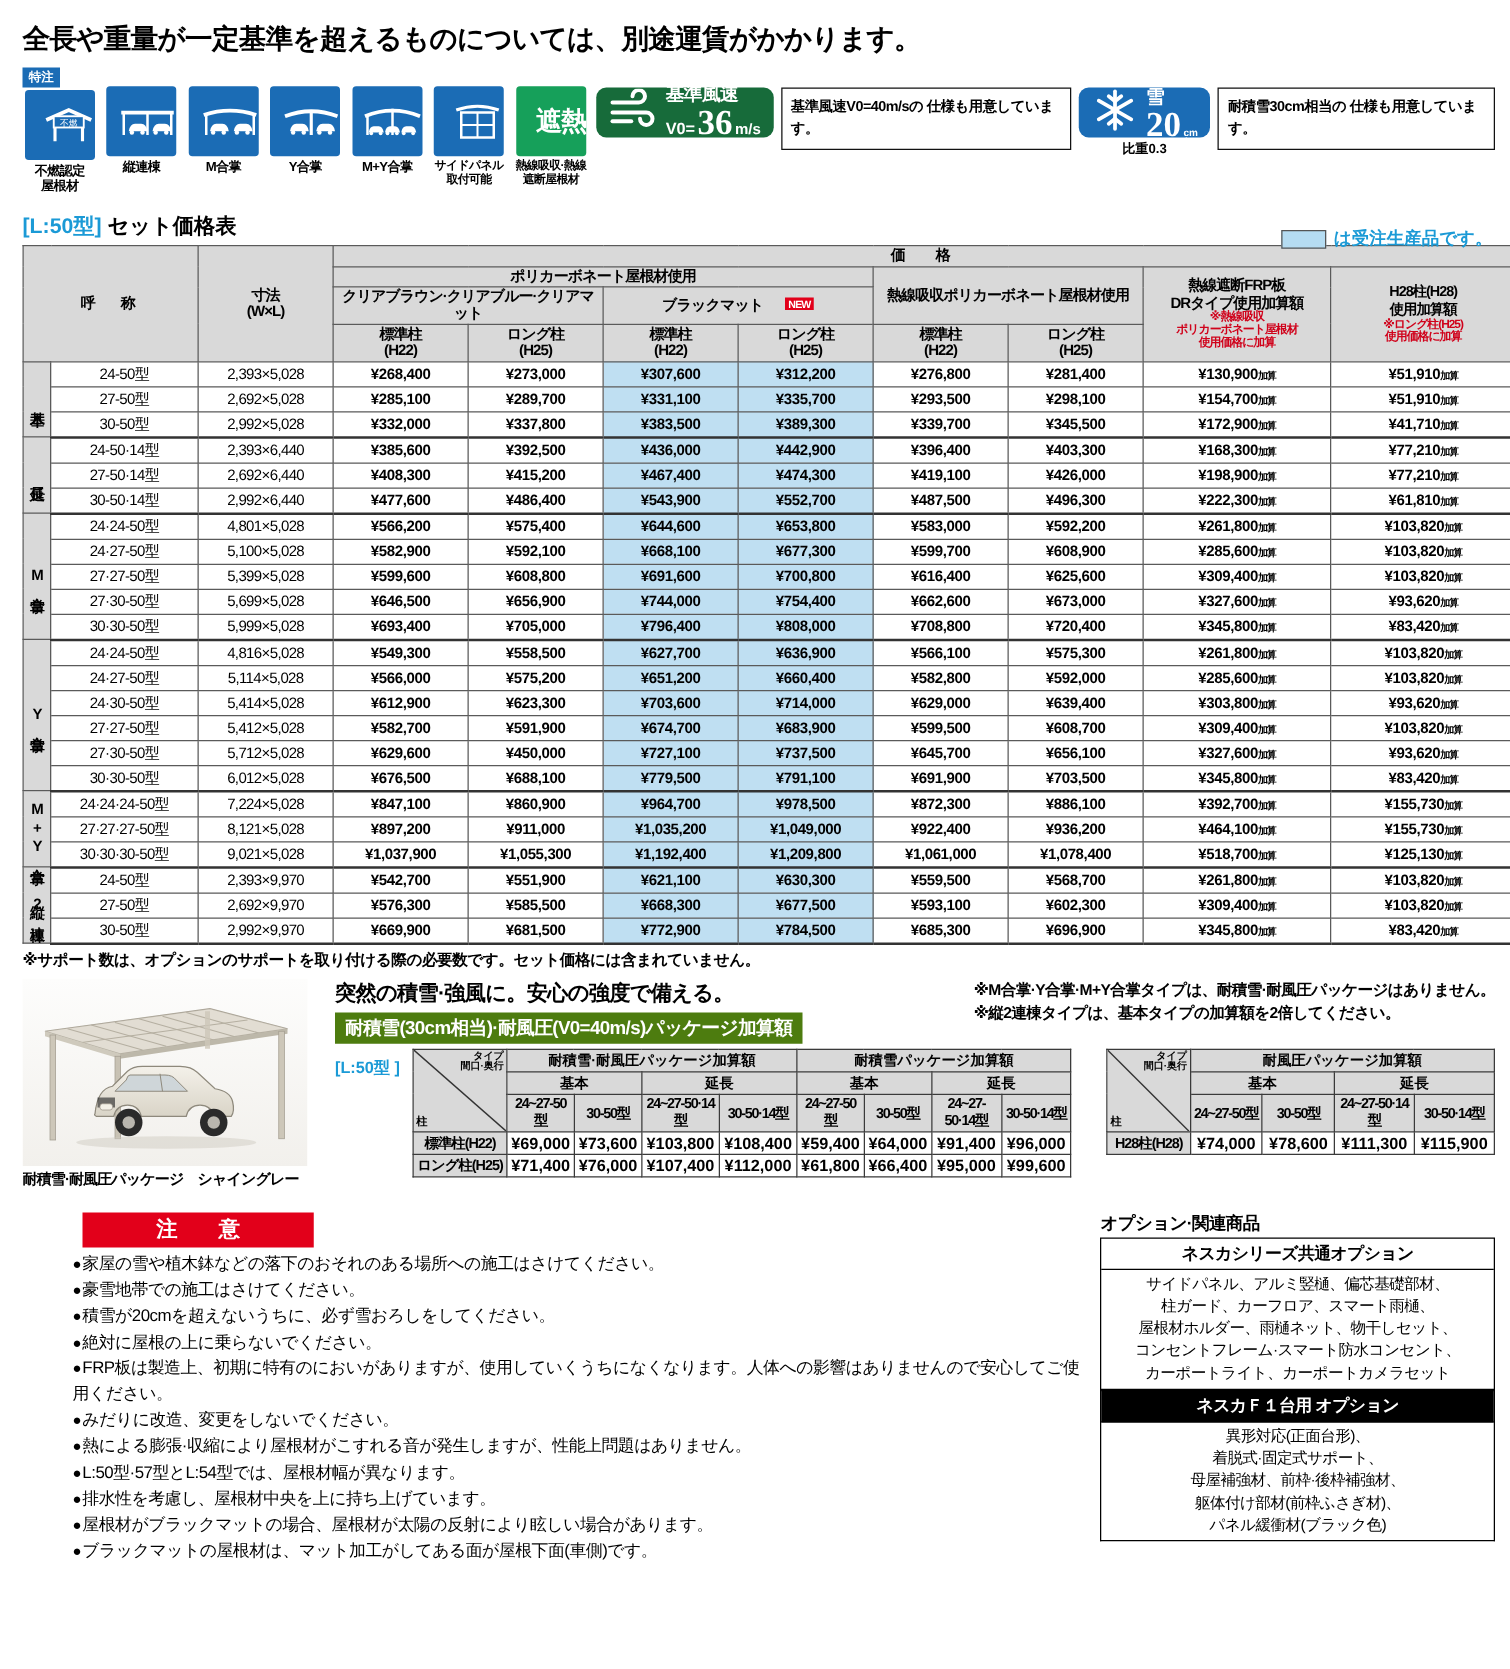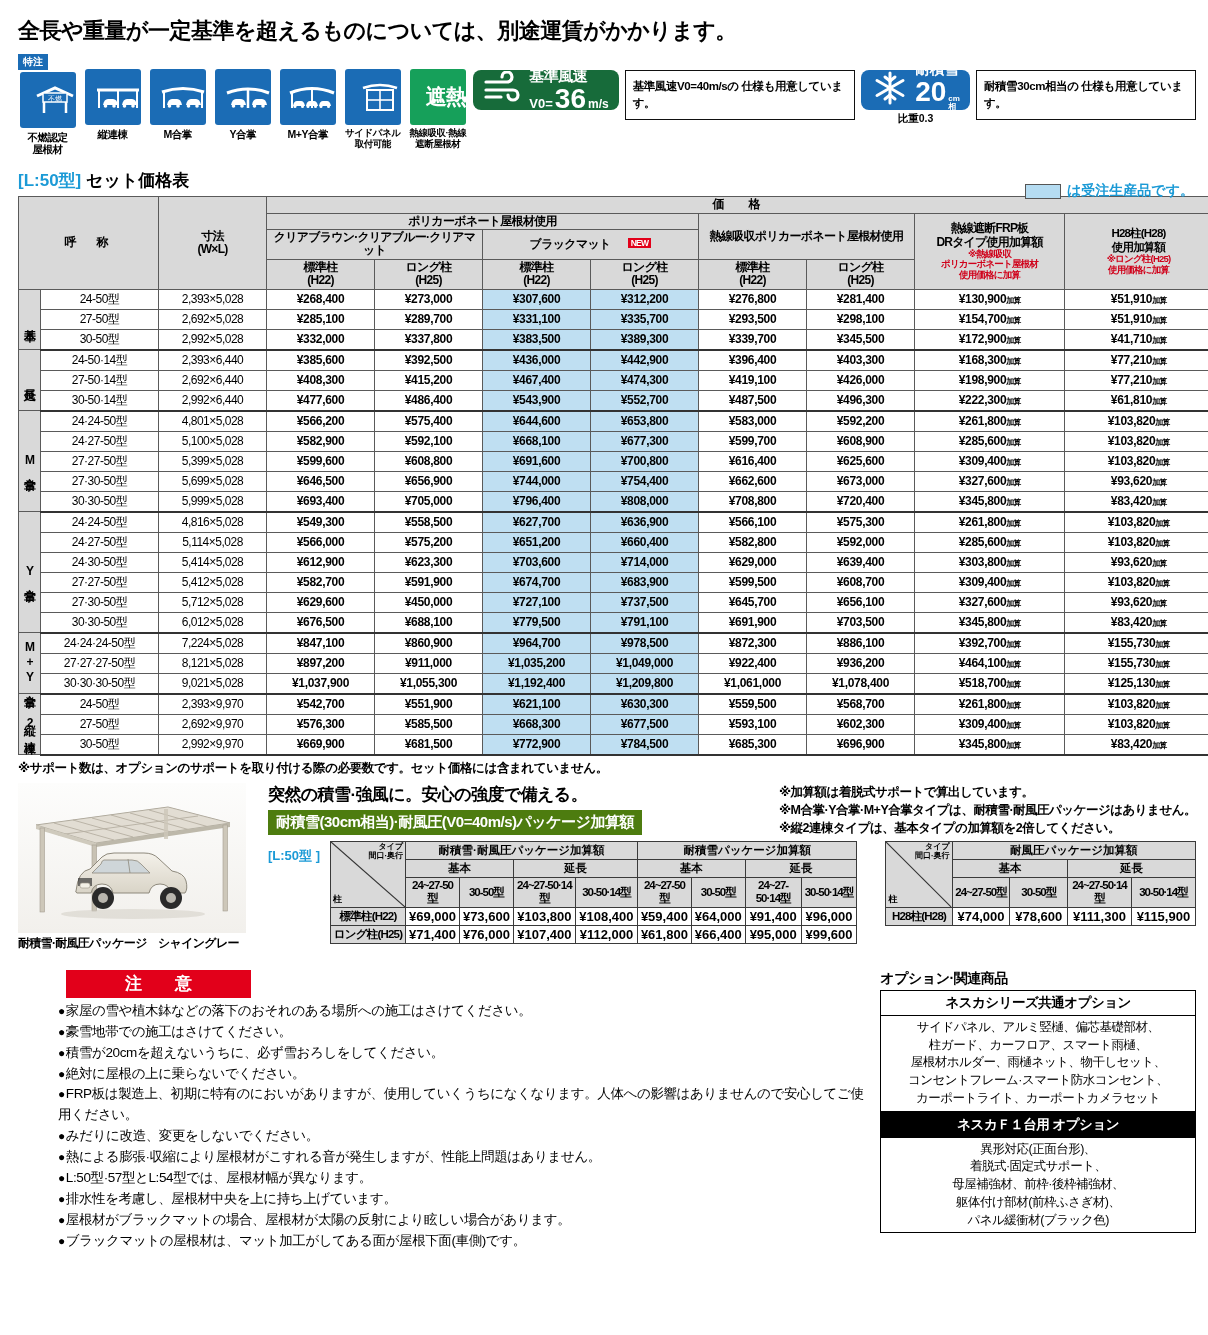--- a/index.html
+++ b/index.html
@@ -43,21 +43,21 @@
 
   .spec-badge {
     border-radius:8px; color:#fff; display:flex; align-items:center;
     padding:4px 10px; height:40px; margin-top:16px;
   }
   .spec-wind { background:#176b3a; }
   .spec-snow { background:#1b6cb5; }
   .spec-txt { line-height:1; margin-left:6px; }
   .spec-t1 { font-size:15px; font-weight:bold; letter-spacing:-0.5px; }
   .spec-t2 { font-size:13px; font-weight:bold; display:flex; align-items:baseline; gap:2px; margin-top:2px;}
-  .spec-big { font-size:28px; font-weight:bold; line-height:0.9; }
+  .spec-big { font-size:28px; font-weight:bold; line-height:0.9;font-family:Liberation Serif, serif; }
   .spec-unit { font-size:12px; }
   .note-box {
     border:1px solid #111; background:#fff; font-size:11.5px; line-height:1.5;
     padding:5px 7px; margin-top:16px; height:50px; display:flex; align-items:center;
     font-weight:bold; letter-spacing:-0.4px;
   }
   .snow-wrap { display:flex; flex-direction:column; align-items:center; margin-top:16px;}
   .snow-sub { font-size:10.5px; font-weight:bold; margin-top:2px; }
   .sup2 { font-size:8px; line-height:1; display:inline-block; vertical-align:super; }
 
@@ -727,21 +727,20 @@
       <div class="car-cap">耐積雪·耐風圧パッケージ　シャイングレー</div>
     </div>
 
     <div class="mid-right">
       <div style="display:flex; justify-content:space-between; align-items:flex-start;">
         <div>
           <div class="mid-h">突然の積雪·強風に。安心の強度で備える。</div>
           <div class="mid-bar">耐積雪(30cm相当)·耐風圧(V0=40m/s)パッケージ加算額</div>
         </div>
         <div class="mid-notes">
-          <div>※加算額は着脱式サポートで算出しています。</div>
           <div>※M合掌·Y合掌·M+Y合掌タイプは、耐積雪·耐風圧パッケージはありません。</div>
           <div>※縦2連棟タイプは、基本タイプの加算額を2倍してください。</div>
         </div>
       </div>
 
       <div class="mid-flex" style="margin-top:4px;">
         <span class="ltag">[L:50型 ]</span>
 
         <table class="pkg">
           <colgroup>

